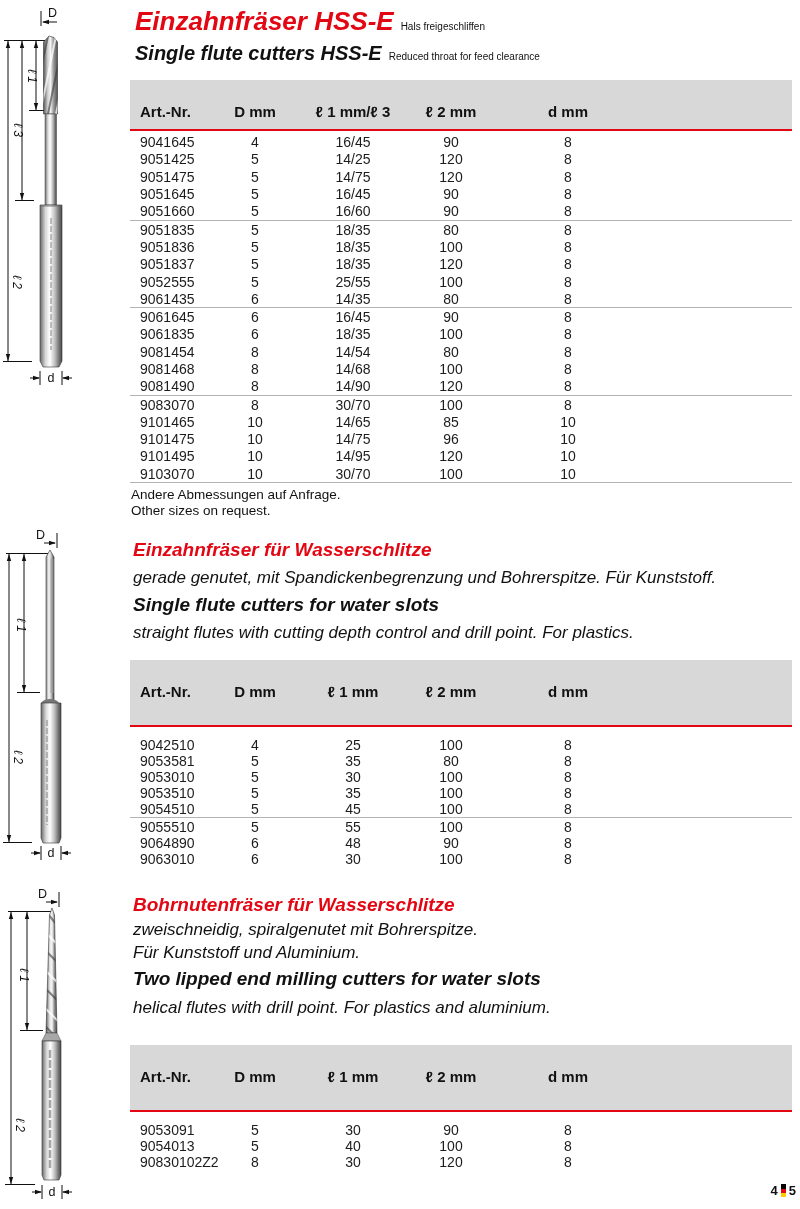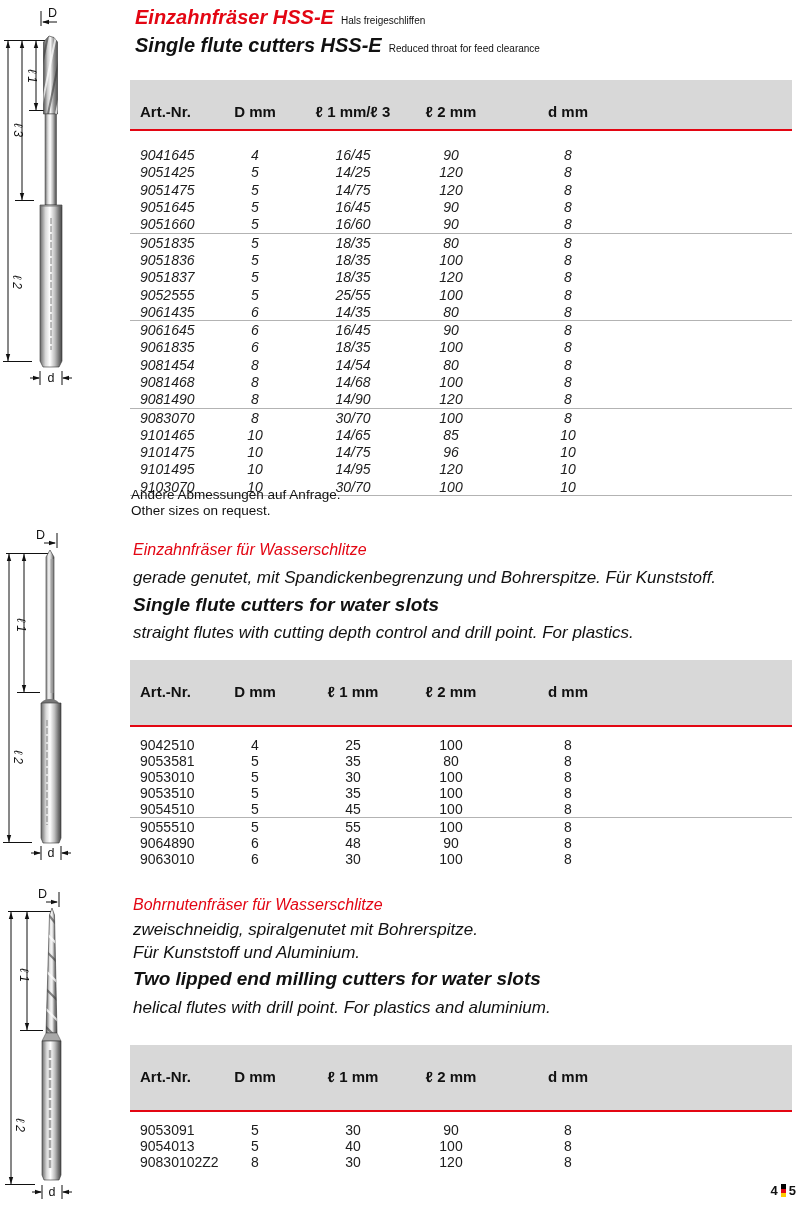--- a/index.html
+++ b/index.html
@@ -3,40 +3,40 @@
 <meta charset="utf-8">
 <style>
   :root{ --red:#e30613; --hdrgray:#d8d8d8; }
   html,body{margin:0;padding:0;background:#fff;}
   .page{position:relative;width:800px;height:1209px;background:#fff;overflow:hidden;
         font-family:"Liberation Sans","DejaVu Sans",sans-serif;color:#1c1c1c;}
 
   
   .titleblock{position:absolute;}
   .tline{display:flex;align-items:baseline;gap:7px;white-space:nowrap;}
-  .t-red{font-size:20px;font-weight:bold;font-style:italic;color:var(--red);}
+  .t-red{font-size:26px;font-weight:bold;font-style:italic;color:var(--red);}
   .t-black{font-size:20px;font-weight:bold;font-style:italic;color:#111;}
   .t-sub{font-size:10px;color:#111;}
-  .s-red{font-size:16px;font-weight:normal;font-style:italic;color:var(--red);}
+  .s-red{font-size:19px;font-weight:bold;font-style:italic;color:var(--red);}
   .s-bold{font-size:19px;font-weight:bold;font-style:italic;color:#111;}
   .s-it{font-size:17px;font-style:italic;color:#111;}
   .lh26{line-height:26px;display:block;}
   .lh23{line-height:23px;display:block;}
   .lh27{line-height:27.5px;display:block;}
   .lh30{line-height:30px;display:block;}
 
   
   .spec-table{position:absolute;left:130px;width:662px;}
   .thead{display:grid;grid-template-columns:90px 70px 126px 70px 164px;
          background:var(--hdrgray);border-bottom:2.5px solid var(--red);align-items:start;}
   .thead.h51{height:48.5px;}
   .thead.h67{height:64.5px;}
   .hcell{font-weight:bold;font-size:15px;padding-top:23px;text-align:center;white-space:nowrap;color:#111;}
   .hcell.c0{text-align:left;padding-left:10px;}
-  .rows.lg{padding-top:16px;font-style:italic;}
+  .rows.lg{padding-top:3px;}
   .rows.sm{padding-top:10px;}
   .rows.lg .trow{height:17.3px;}
   .rows.sm .trow{height:16.2px;}
   .trow{display:grid;grid-template-columns:90px 70px 126px 70px 164px;align-items:center;}
   .trow.group-end{border-bottom:1px solid #b3b3b3;}
   .cell{font-size:14px;text-align:center;white-space:nowrap;color:#1c1c1c;}
   .cell.c0{text-align:left;padding-left:10px;}
 
   .notes{position:absolute;left:131px;top:487px;font-size:13.5px;line-height:15.5px;color:#111;}
 

